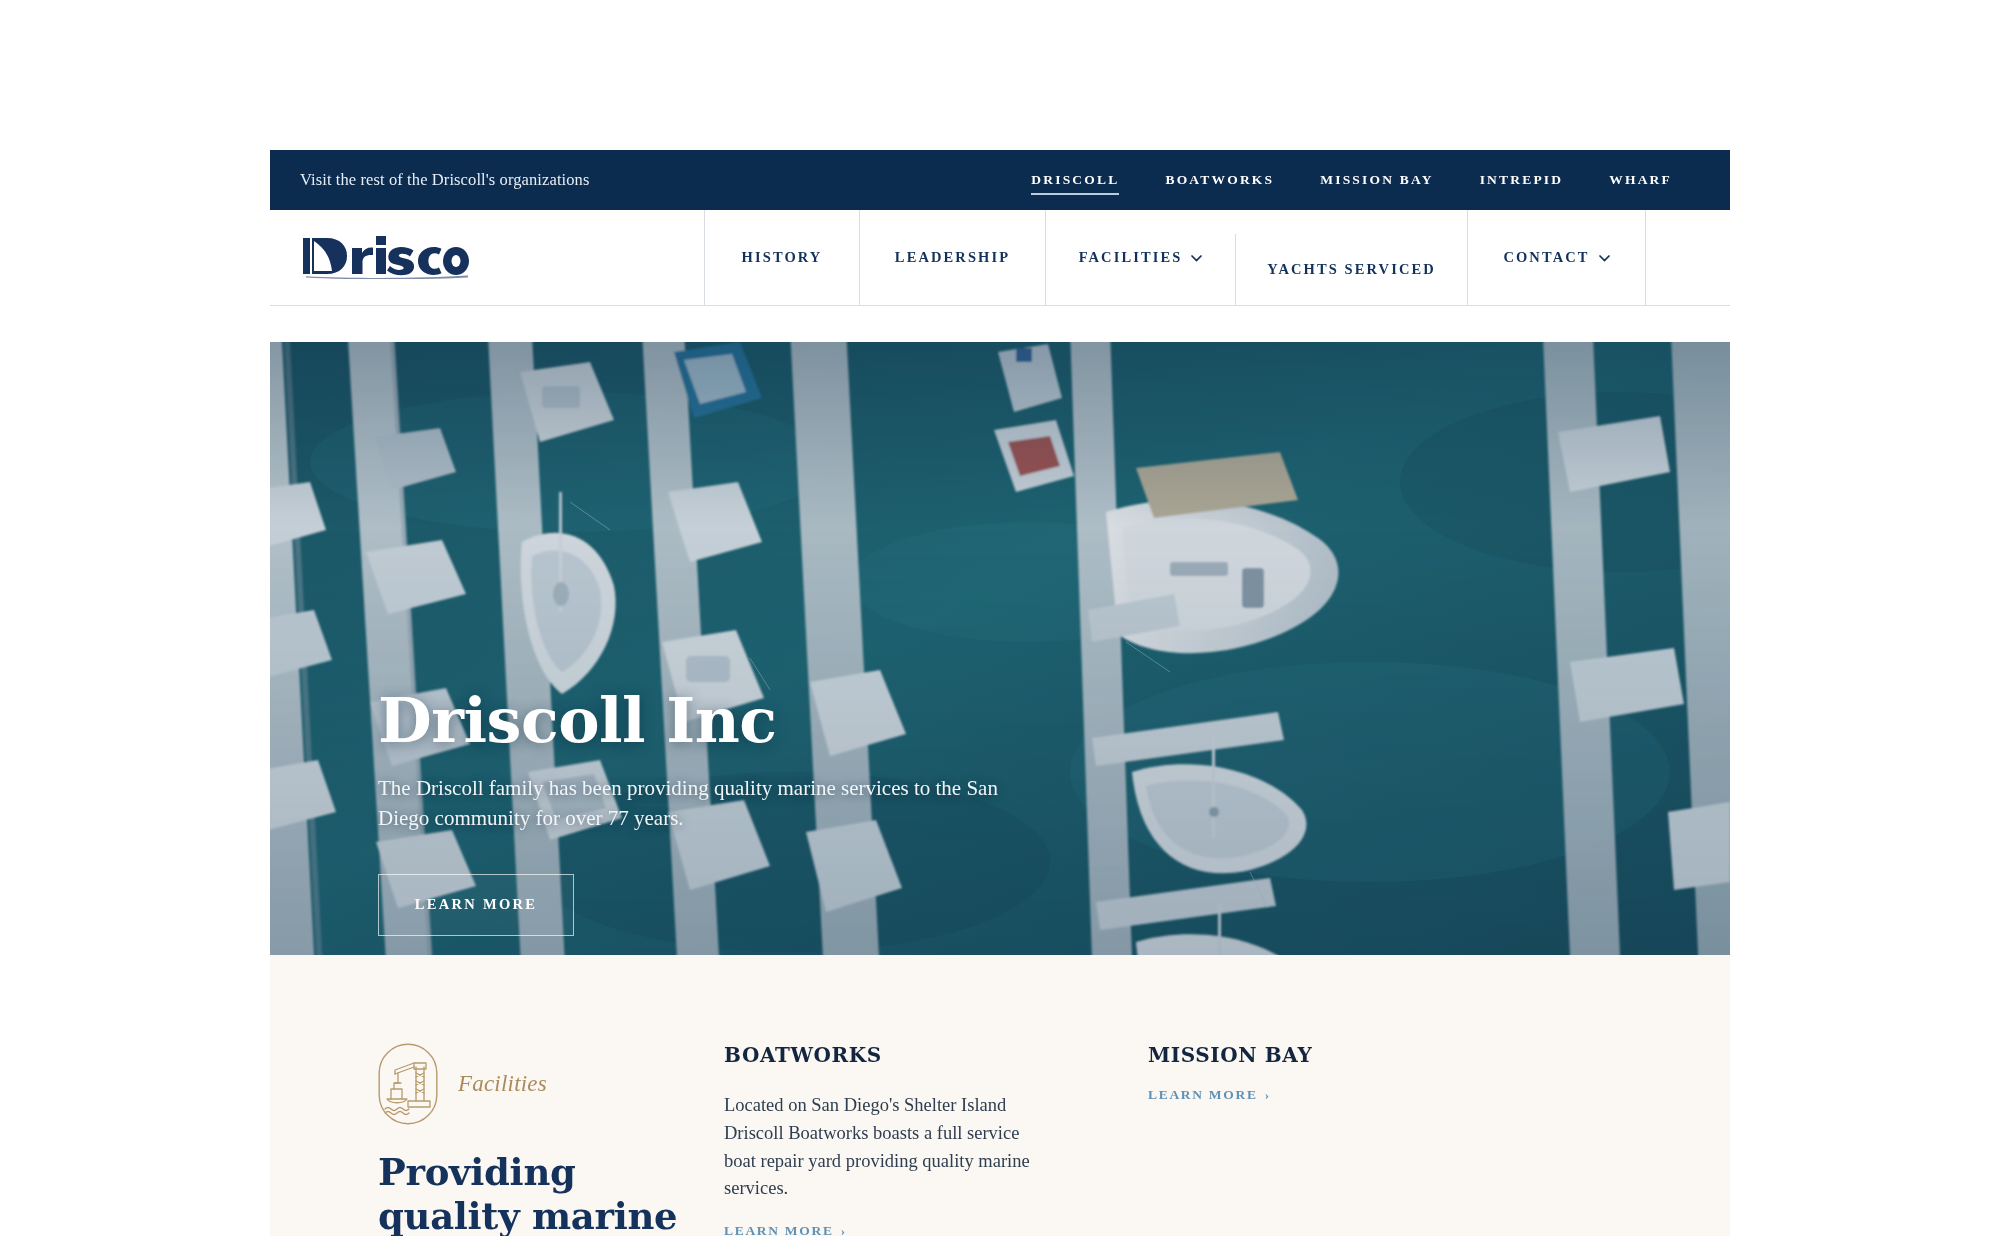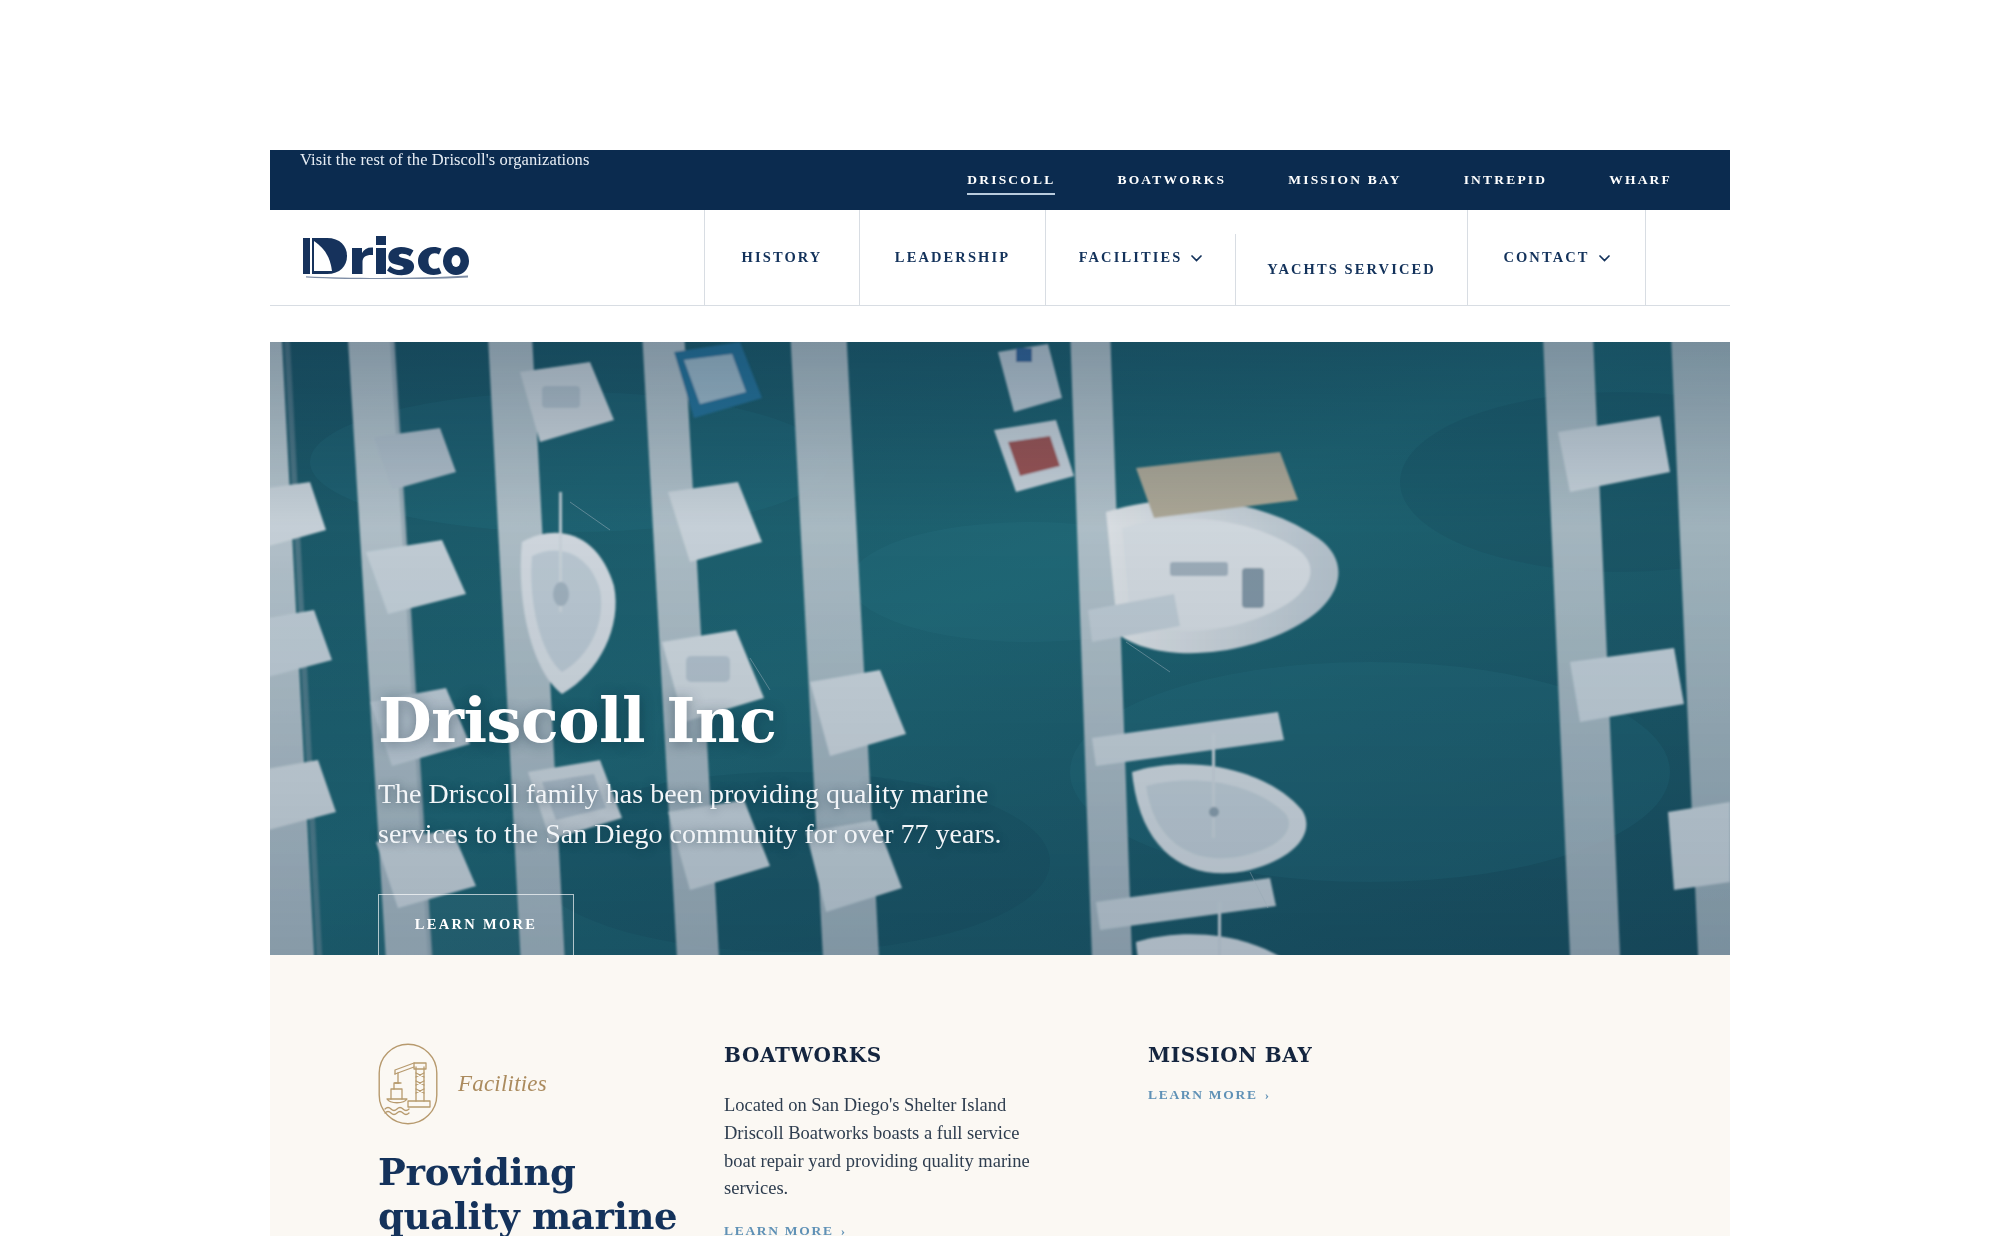--- a/index.html
+++ b/index.html
@@ -17,35 +17,36 @@
     width: 1460px; height: 1086px;
     background: #ffffff;
     overflow: hidden;
   }
 
   
   .topbar {
     height: 60px;
     background: #0b2b4f;
     display: flex;
+    align-items: center;
     padding: 0 35px 0 30px;
     position: relative;
   }
   .topbar-tagline {
     color: #e8eef5;
     font-family: "Liberation Serif", serif;
     font-size: 16.5px;
     letter-spacing: .1px;
     white-space: nowrap;
   }
   .topbar-links {
     margin-left: auto;
     display: flex;
     align-items: center;
-    gap: 16px;
+    gap: 0px;
   }
   .topbar-link {
     color: #ffffff;
     font-family: "Liberation Serif", serif;
     font-weight: bold;
     font-size: 13.5px;
     letter-spacing: 2.2px;
     text-decoration: none;
     padding: 4px 23px 5px 23px;
     position: relative;
@@ -137,21 +138,21 @@
     font-weight: bold;
     font-size: 62px;
     line-height: 1.0;
     letter-spacing: -0.5px;
     text-shadow: 0 2px 14px rgba(6,30,48,.45);
   }
   .hero-sub {
     margin-top: 22px;
     color: #f2f5f8;
     font-family: "Liberation Serif", serif;
-    font-size: 28px;
+    font-size: 21px;
     line-height: 1.42;
     max-width: 660px;
     text-shadow: 0 1px 8px rgba(6,30,48,.5);
   }
   .hero-btn {
     margin-top: 40px;
     display: inline-flex;
     align-items: center;
     justify-content: center;
     width: 196px; height: 62px;

